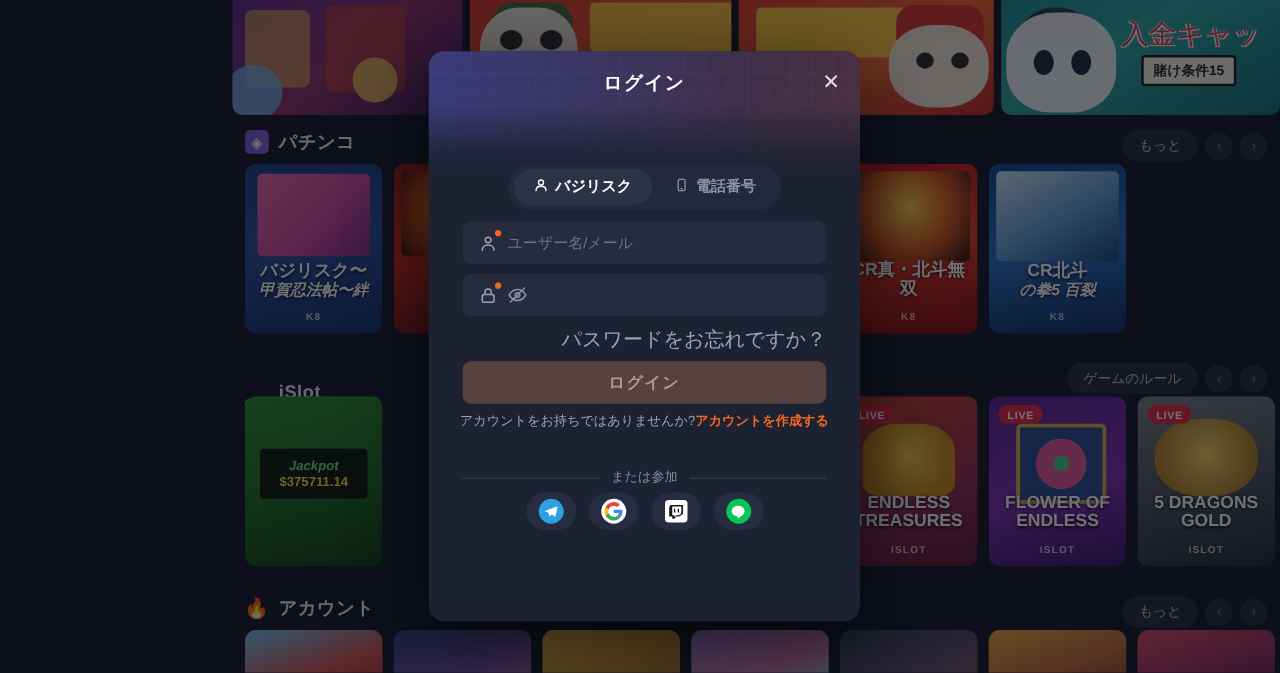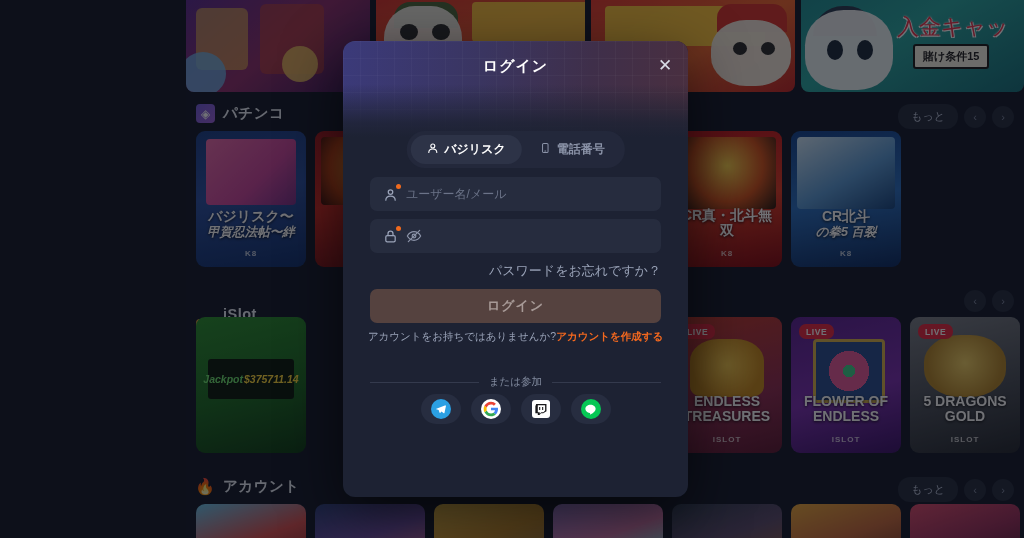--- a/index.html
+++ b/index.html
@@ -146,25 +146,25 @@
     background: radial-gradient(circle at 50% 45%, #f6c94a, #c98a1c 70%); border-radius: 38% 38% 18% 18%;}
   .ia3 { background: linear-gradient(165deg,#5b2191,#7b2fb0 55%,#3a1168); }
   .ia3::after { content:""; position:absolute; left:22px; top:22px; width:66px; height:58px;
     background: radial-gradient(circle at 50% 50%, #3fd18a 0 14%, #e85a9a 14% 46%, #2a4d8f 46% 100%);
     border: 3px solid #d8b24a; border-radius: 4px;}
   .ia4 { background: linear-gradient(165deg,#7b7f86,#4a4f58 55%,#23272e); }
   .ia4::after { content:""; position:absolute; left:14px; top:18px; width:82px; height:62px;
     background: radial-gradient(circle at 50% 45%, #f0cf63, #b4862a 70%); border-radius: 44%;}
   .jackpot-box {
     position: absolute; left: 12px; top: 42px; width: 86px; height: 40px;
-    background: #0b1a0b; border-radius: 3px; display:flex; 
+    background: #0b1a0b; border-radius: 3px; display:flex; flex-direction: column;
     align-items: center; justify-content: center; gap: 1px;
   }
   .jp-label { color: #6ee36e; font-size: 10.5px; font-weight: 800; font-style: italic; }
-  .jp-amount { color: #ffd93a; font-size: 10.5px; font-weight: 800; font-style: italic; }
+  .jp-amount { color: #ffd93a; font-size: 10.5px; font-weight: 800; }
   .dragons-tt {
     position: absolute; left: 0; right: 0; top: 8px; text-align: center;
     color: #e03a2f; font-size: 9.5px; font-weight: 800; letter-spacing: .3px;
     text-shadow: 0 1px 1px #000;
   }
   .dragons-tt em { display:block; color:#f0c64a; font-size: 13px; font-style: normal; letter-spacing: 2px; }
 
   
   .hot-row { position: absolute; display: flex; gap: 9px; }
   .hcard { width: 110px; height: 54px; border-radius: 9px 9px 0 0; flex: none; }
@@ -242,21 +242,21 @@
   .field input {
     flex: 1; background: none; border: none; outline: none;
     color: #e6e9f2; font-size: 12px; font-family: inherit;
     min-width: 0;
   }
   .field input::placeholder { color: #6b7388; }
   .eye-btn { background:none; border:none; padding:0; display:flex; align-items:center; font-family:inherit; }
 
   .forgot {
     position: absolute; right: 27px; top: 221px;
-    color: #9aa3b8; font-size: 13px; background: none; border: none;
+    color: #9aa3b8; font-size: 16px; background: none; border: none;
     font-family: inherit;
   }
 
   .login-btn {
     position: absolute; left: 27px; top: 248px; width: 291px; height: 34px;
     background: #55423f; border: none; border-radius: 7px;
     color: #a79a97; font-size: 13px; font-weight: 700; font-family: inherit;
     letter-spacing: 1px;
   }
 
@@ -391,20 +391,21 @@
           </div>
           <div class="prov">K8</div>
         </div>
       </div>
 
       <div class="sec-head" style="left:10px; top:290px;">
         <span class="sec-ico ico-islot">iS</span>
         <span class="sec-title">iSlot</span>
       </div>
       <div class="row-ctrls" style="right:10px; top:290px;">
+        <button class="more-btn">ゲームのルール</button>
         <button class="arrow-btn">‹</button>
         <button class="arrow-btn">›</button>
       </div>
       <div class="card-row" style="left:10px; top:317px;">
         <div class="gcard">
           <div class="art ia1"></div>
           <div class="jackpot-box">
             <div class="jp-label">Jackpot</div>
             <div class="jp-amount">$375711.14</div>
           </div>

